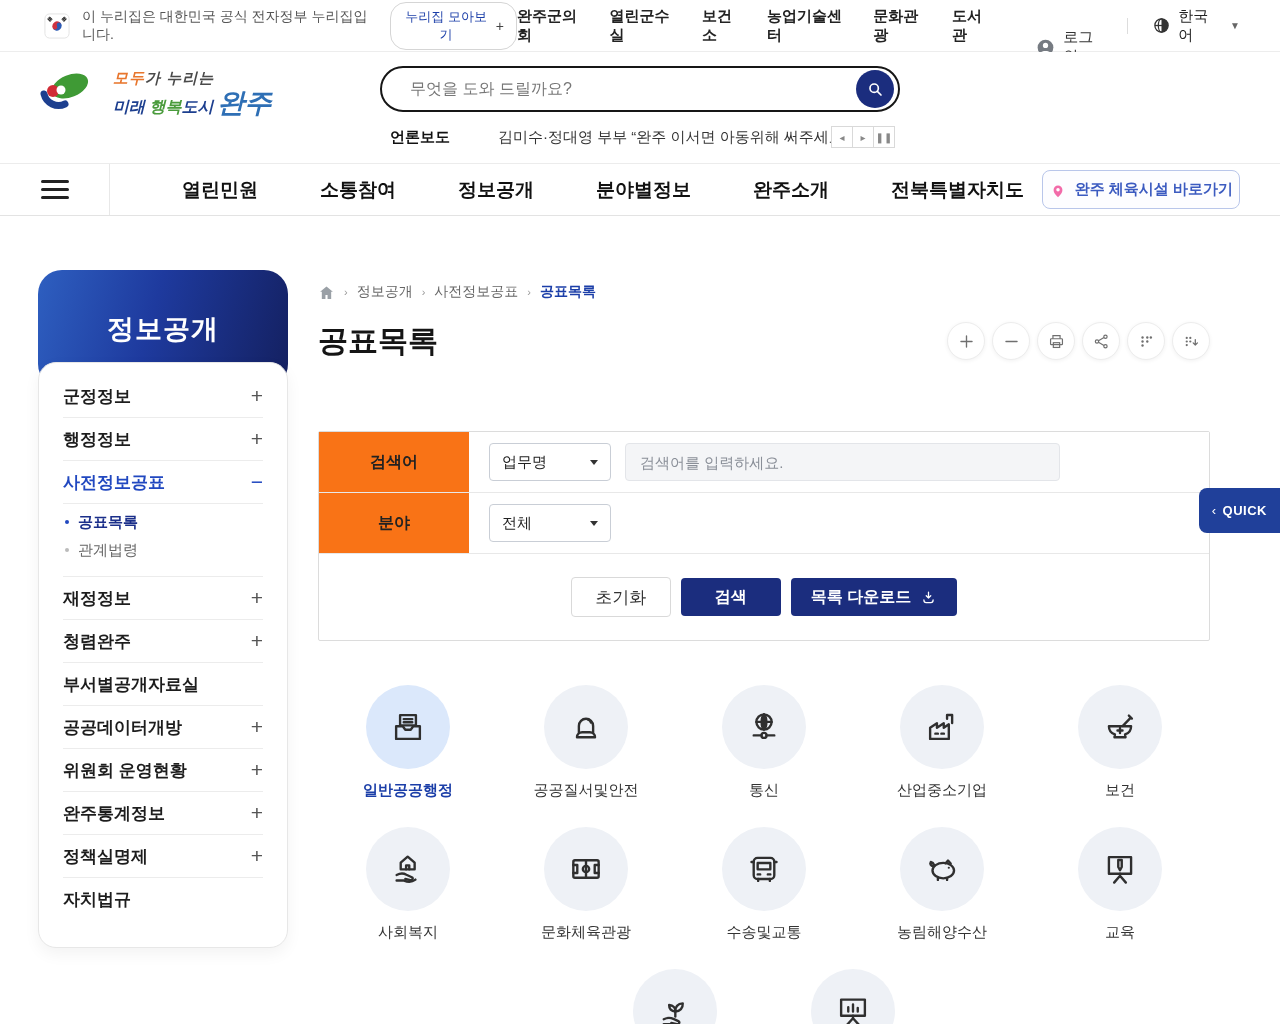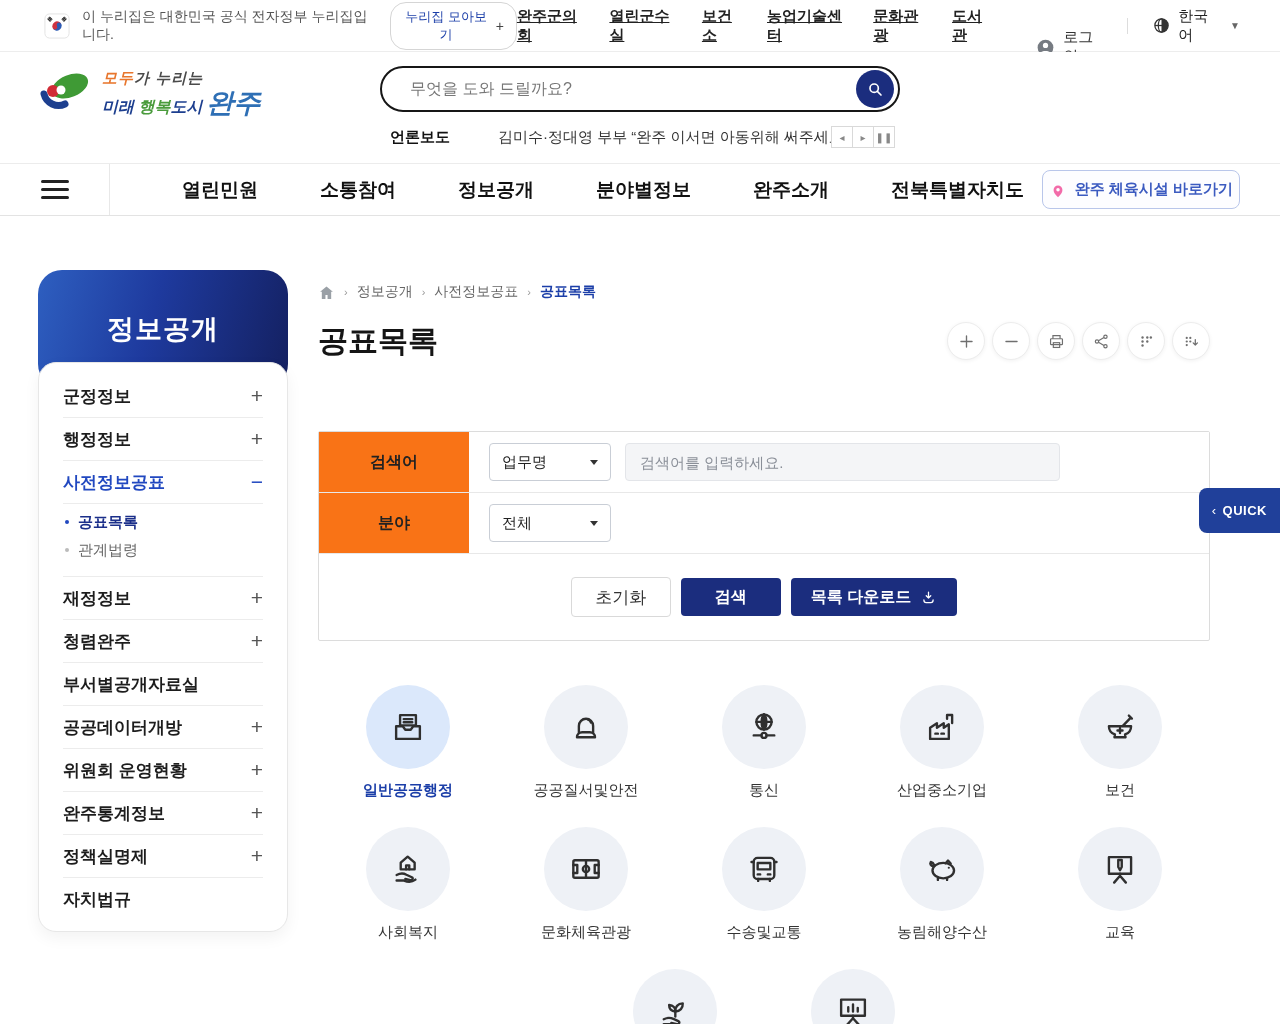--- a/index.html
+++ b/index.html
@@ -9,30 +9,30 @@
   
   .topbar { height:52px; display:flex; align-items:center; justify-content:space-between;
     padding:0 40px 0 44px; border-bottom:1px solid #ededed; background:#fff; }
   .topbar-left { display:flex; align-items:center; gap:12px; }
   .flag { width:26px; height:26px; }
   .gov-notice { font-size:14px; color:#555; }
   .collect-btn { display:flex; align-items:center; gap:6px; border:1px solid #d5d5d5;
     border-radius:16px; padding:5px 12px; font-size:13px; color:#1b3ea8; background:#fff; cursor:pointer; }
   .collect-btn .plus { color:#444; font-size:14px; }
   .topbar-right { display:flex; align-items:center; gap:24px; }
-  .top-links { display:flex; gap:24px;text-decoration:underline; }
+  .top-links { display:flex; gap:24px; }
   .top-link { font-size:15px; font-weight:700; color:#222; text-decoration:none; cursor:pointer; }
   .login { display:flex; align-items:center; gap:7px; font-size:15px; color:#333; cursor:pointer; margin-left:18px;margin-top:43px; }
   .tb-divider { width:1px; height:16px; background:#ddd; }
   .lang { display:flex; align-items:center; gap:7px; font-size:15px; color:#222; cursor:pointer; }
   .lang .caret { font-size:10px; color:#666; margin-left:6px; }
 
   
   .header { position:relative; height:111px; background:#fff; }
-  .logo { position:absolute; left:36px; top:16px; display:flex; align-items:center; gap:10px; cursor:pointer; }
+  .logo { position:absolute; left:36px; top:16px; display:flex; align-items:center; gap:21px; cursor:pointer; }
   .slogan { line-height:1.15; font-style:italic; font-weight:700; }
   .slogan .l1 { font-size:15px; color:#4a4a4a; letter-spacing:1px; }
   .slogan .l1 .o { color:#e8762d; }
   .slogan .l2 { font-size:16px; color:#1d3f8f; }
   .slogan .l2 .g { color:#4a9b3c; }
   .slogan .l2 .city { font-size:27px; color:#2e6fb5; margin-left:4px; }
   .searchbox { position:absolute; left:380px; top:14px; width:520px; height:46px;
     border:2px solid #161616; border-radius:26px; display:flex; align-items:center; background:#fff; }
   .searchbox input { flex:1; border:none; outline:none; background:transparent;
     font-size:16px; color:#444; padding:0 10px 0 28px; font-family:inherit; }
@@ -60,21 +60,21 @@
 
   
   .main { position:relative; height:808px; overflow:hidden; background:#fff; }
 
   
   .sidebar { position:absolute; left:38px; top:54px; width:250px; }
   .side-header { height:118px; border-radius:24px; display:flex; align-items:center; justify-content:center;
     background:linear-gradient(105deg,#2e5fc0 0%,#1e3a9e 45%,#142060 100%);
     color:#fff; font-size:27px; font-weight:800; letter-spacing:1px; }
   .side-card { position:relative; margin-top:-26px; background:#fff; border:1px solid #e7e7e7;
-    border-radius:18px; box-shadow:0 6px 16px rgba(0,0,0,.05); padding:12px 24px 10px; }
+    border-radius:18px; box-shadow:0 6px 16px rgba(0,0,0,.05); padding:12px 24px 26px; }
   .side-item { height:43px; display:flex; align-items:center; justify-content:space-between;
     border-bottom:1px solid #ececec; cursor:pointer; }
   .side-item:last-child { border-bottom:none; }
   .side-item .lbl { font-size:17px; font-weight:600; color:#1d1d1d; }
   .side-item .xp { font-size:21px; font-weight:300; color:#555; }
   .side-item.active .lbl, .side-item.active .xp { color:#2148c0; }
   .side-sub { padding:4px 0 12px; border-bottom:1px solid #ececec; }
   .side-sub-item { display:flex; align-items:center; gap:9px; height:28px; font-size:15px; color:#666; cursor:pointer; padding-left:2px; }
   .side-sub-item .dot { width:4px; height:4px; border-radius:50%; background:#bbb; }
   .side-sub-item.active { color:#1b2f8a; font-weight:700; }

